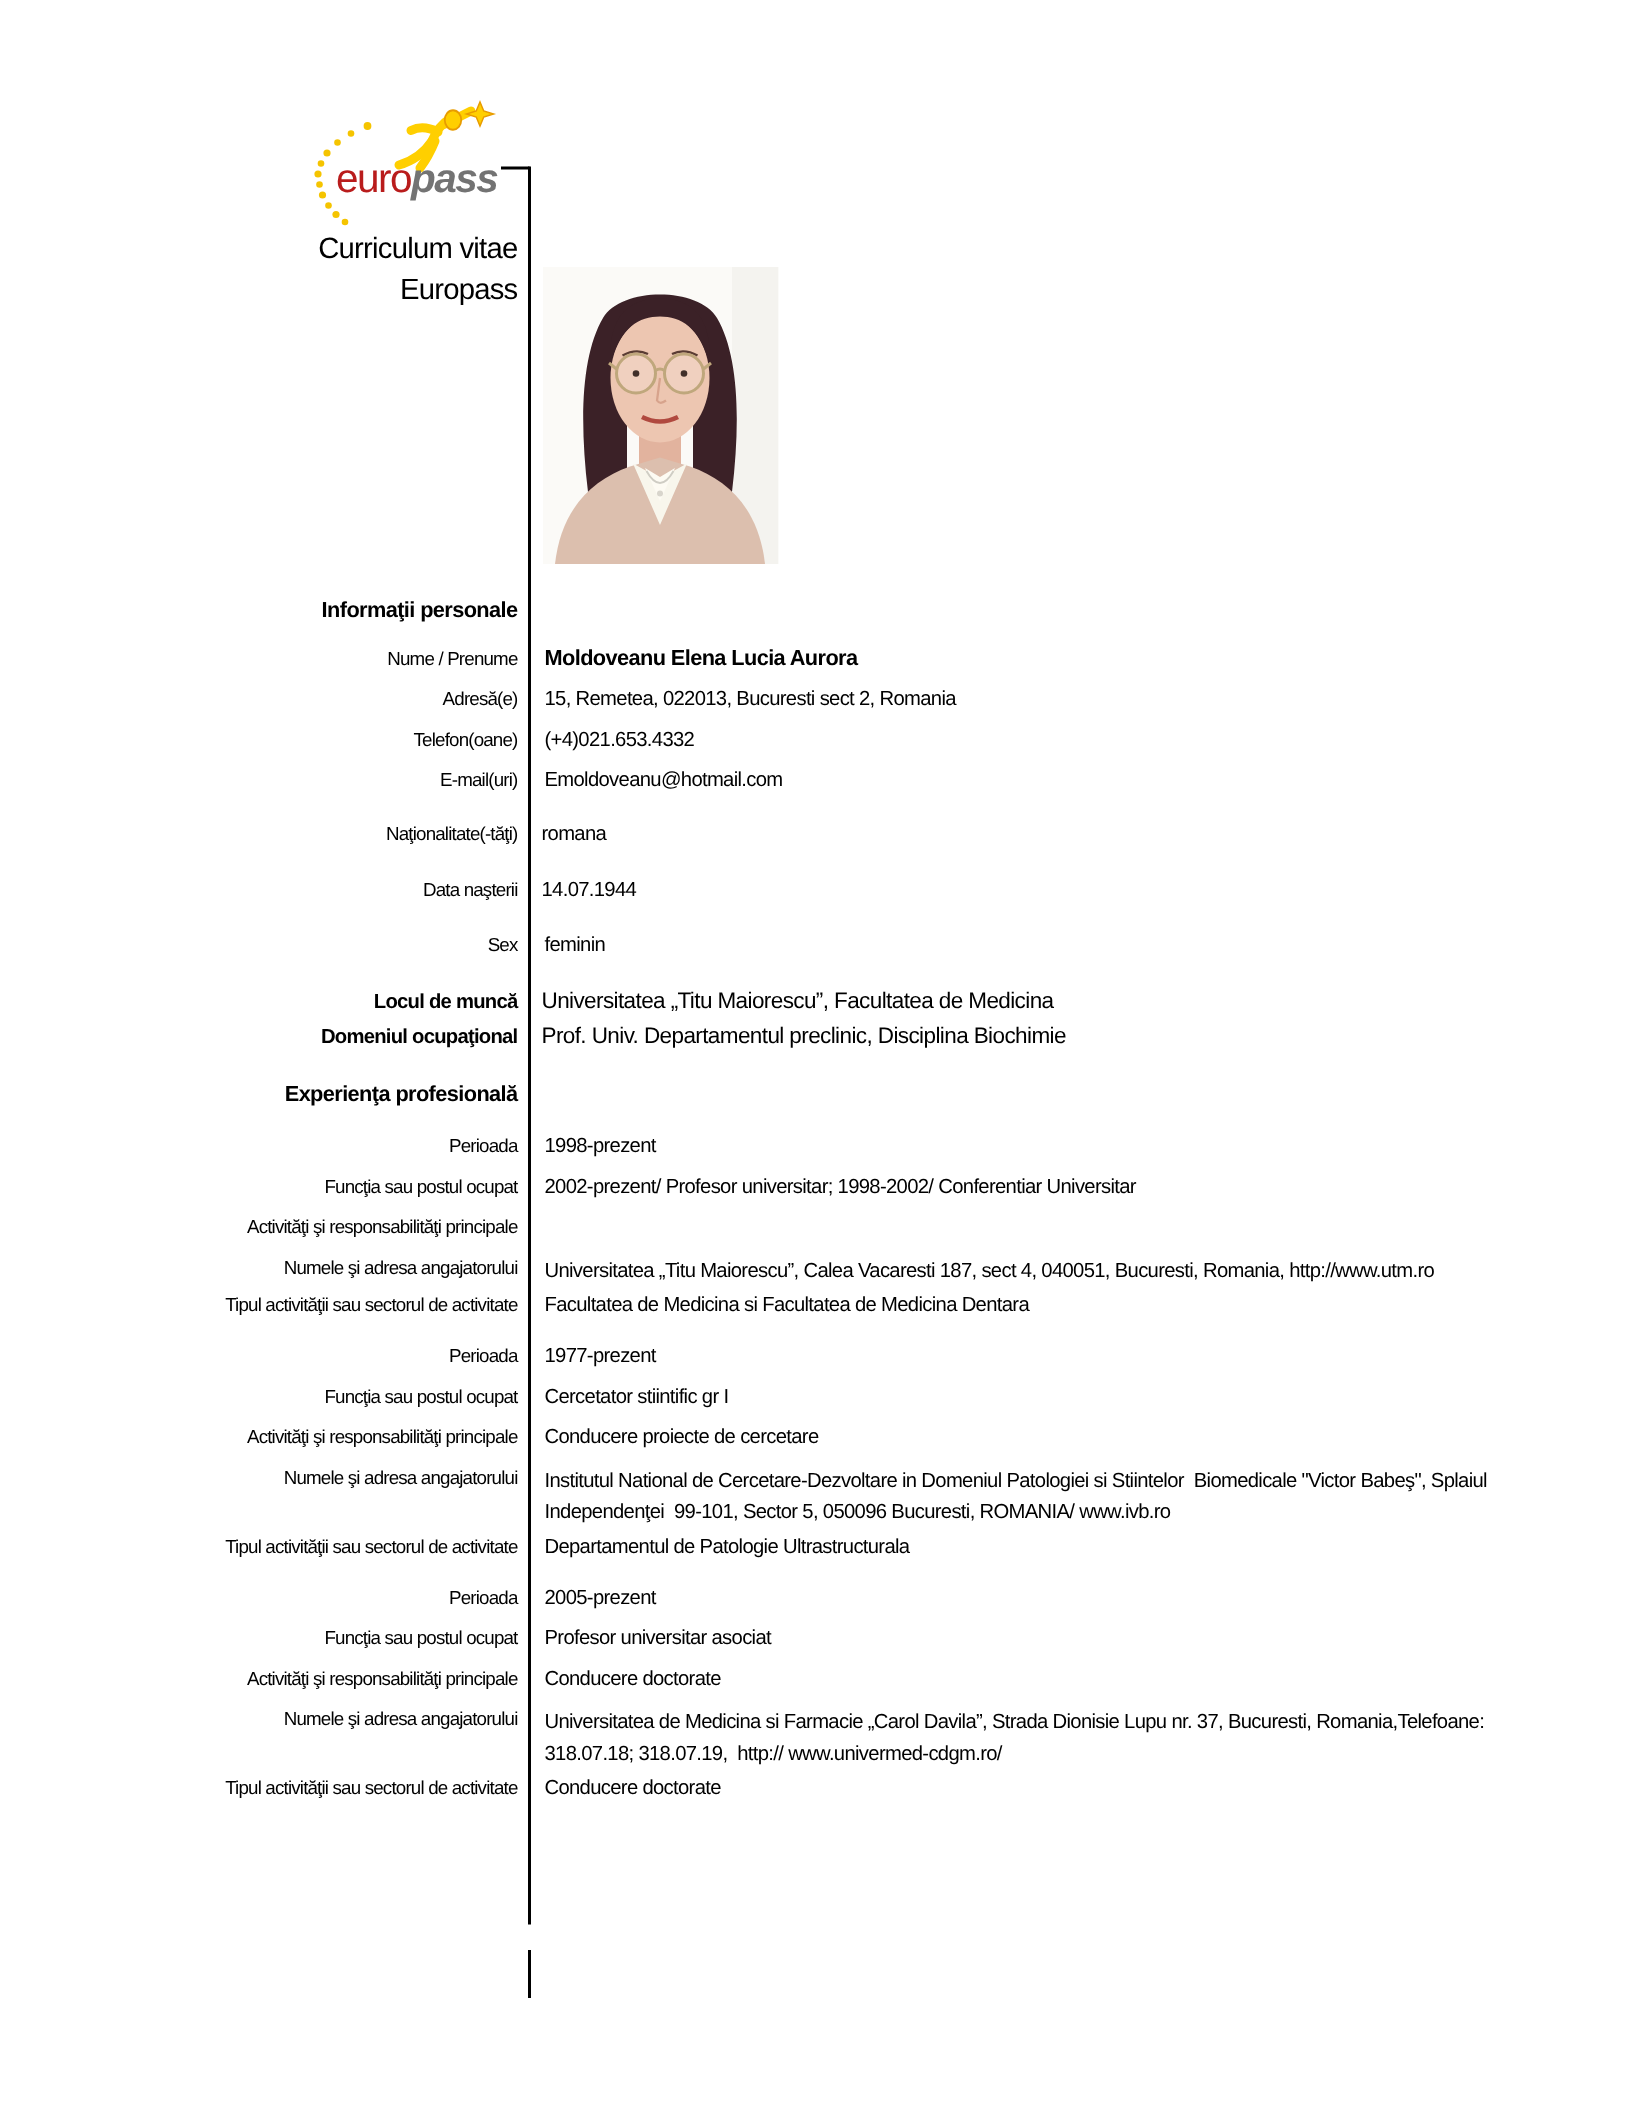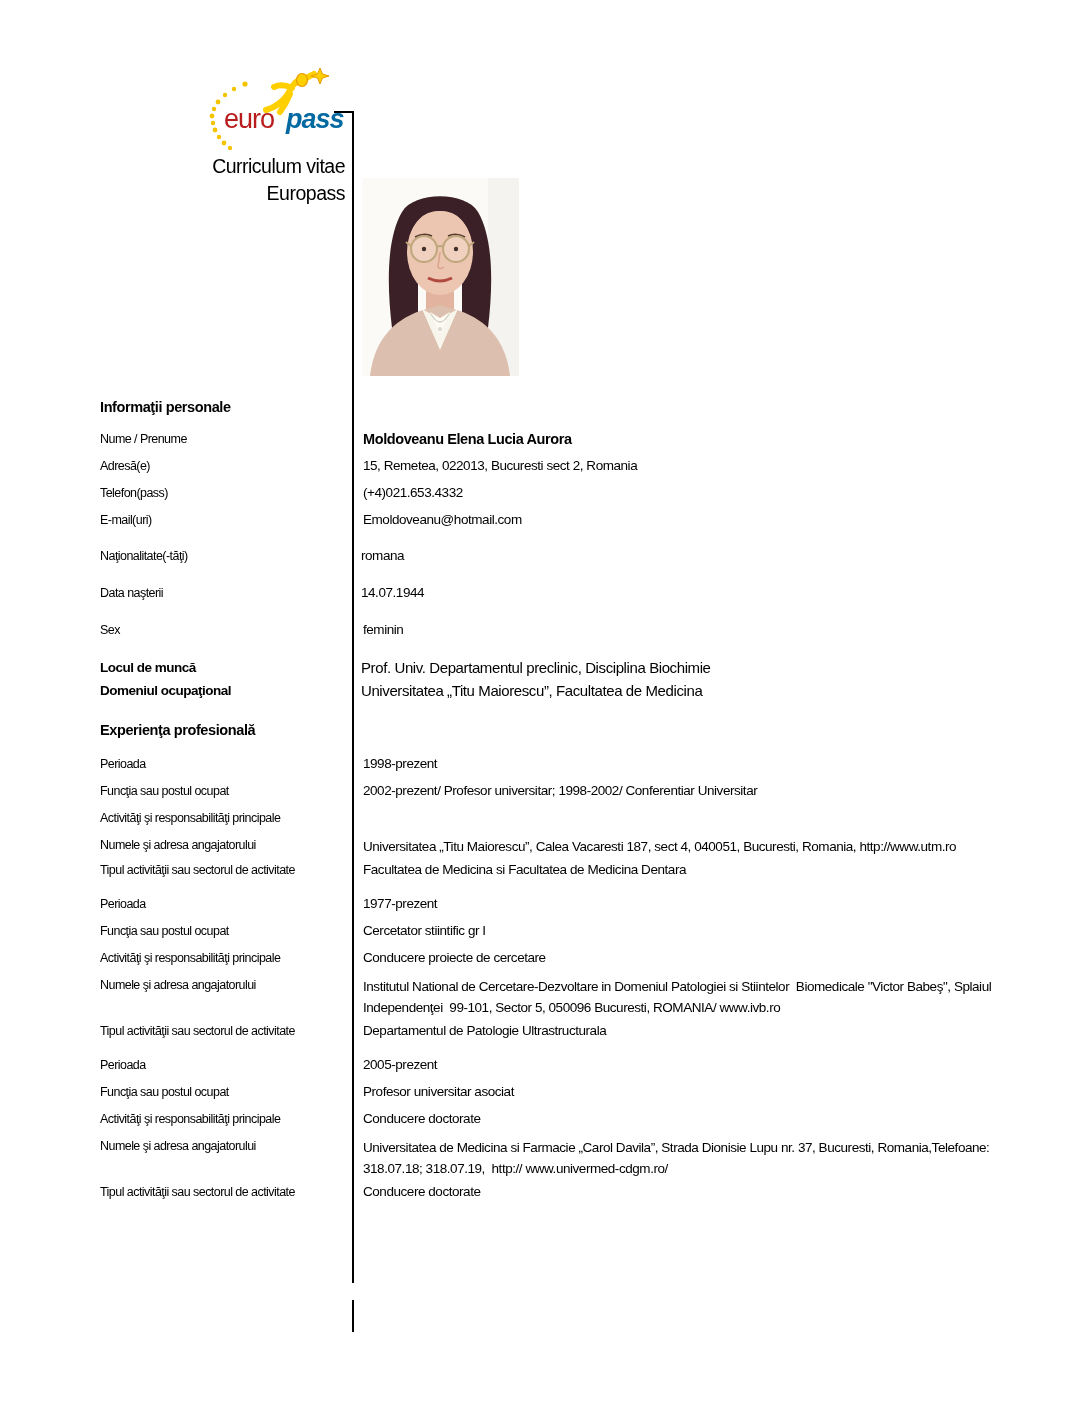--- a/index.html
+++ b/index.html
@@ -18,37 +18,37 @@
   .hline  { position:absolute; left:334px; top:111px;  width:19px;  height:1.6px;  background:#000; }
 
   
   .logo { position:absolute; left:208px; top:66px; width:145px; height:92px; }
   .logo svg { position:absolute; left:0; top:0; }
   .logo-text {
     position:absolute; left:16px; top:38px;
     font-size:27px; letter-spacing:-1px; line-height:30px; white-space:nowrap;
   }
   .logo-euro { color:#b91c1c; font-weight:400; }
-  .logo-pass { color:#0369a1; font-weight:bold; font-style:italic;padding-left:12px; }
+  .logo-pass { color:#737373; font-weight:bold; font-style:italic; }
 
   
   .cv-title {
     position:absolute; left:100px; top:153px; width:245px;
     text-align:right; font-weight:normal;
     font-size:19.5px; letter-spacing:-0.5px; line-height:27px;
   }
 
   
   .photo { position:absolute; left:362px; top:178px; width:157px; height:198px; }
 
   
   .content { position:absolute; left:100px; top:398px; width:912px; }
   .row { display:grid; grid-template-columns:245px 1fr; column-gap:18px; }
   .lbl {
-    text-align:left; font-size:12.5px; letter-spacing:-0.55px; line-height:18px;
+    text-align:right; font-size:12.5px; letter-spacing:-0.55px; line-height:18px;
   }
   .val {
     font-size:13.5px; letter-spacing:-0.45px; line-height:18px; white-space:pre-wrap;
   }
   .val.two { line-height:21px; }
   .sec  { font-size:14.5px; font-weight:bold; letter-spacing:-0.4px; line-height:18px; }
   .name { font-size:14.5px; font-weight:bold; letter-spacing:-0.4px; }
   .biglbl { font-size:13.5px; font-weight:bold; letter-spacing:-0.5px; line-height:23px; }
   .bigval { font-size:15px; letter-spacing:-0.4px; line-height:23px; }
 
@@ -160,21 +160,21 @@
       <div class="lbl">Nume / Prenume</div>
       <div class="val name">Moldoveanu Elena Lucia Aurora</div>
     </div>
 
     <div class="row mb9">
       <div class="lbl">Adresă(e)</div>
       <div class="val">15, Remetea, 022013, Bucuresti sect 2, Romania</div>
     </div>
 
     <div class="row mb9">
-      <div class="lbl">Telefon(pass)</div>
+      <div class="lbl">Telefon(oane)</div>
       <div class="val">(+4)021.653.4332</div>
     </div>
 
     <div class="row mb18">
       <div class="lbl">E-mail(uri)</div>
       <div class="val">Emoldoveanu@hotmail.com</div>
     </div>
 
     <div class="row mb19">
       <div class="lbl">Naţionalitate(-tăţi)</div>
@@ -190,22 +190,22 @@
       <div class="lbl">Sex</div>
       <div class="val">feminin</div>
     </div>
 
     <div class="row mb19">
       <div class="lbl">
         <div class="biglbl">Locul de muncă</div>
         <div class="biglbl">Domeniul ocupaţional</div>
       </div>
       <div>
+        <div class="bigval">Universitatea „Titu Maiorescu”, Facultatea de Medicina</div>
         <div class="bigval">Prof. Univ. Departamentul preclinic, Disciplina Biochimie</div>
-        <div class="bigval">Universitatea „Titu Maiorescu”, Facultatea de Medicina</div>
       </div>
     </div>
 
 
     <div class="row mb16">
       <div class="lbl sec">Experienţa profesională</div>
       <div class="val"></div>
     </div>
 
     <div class="row mb9">

